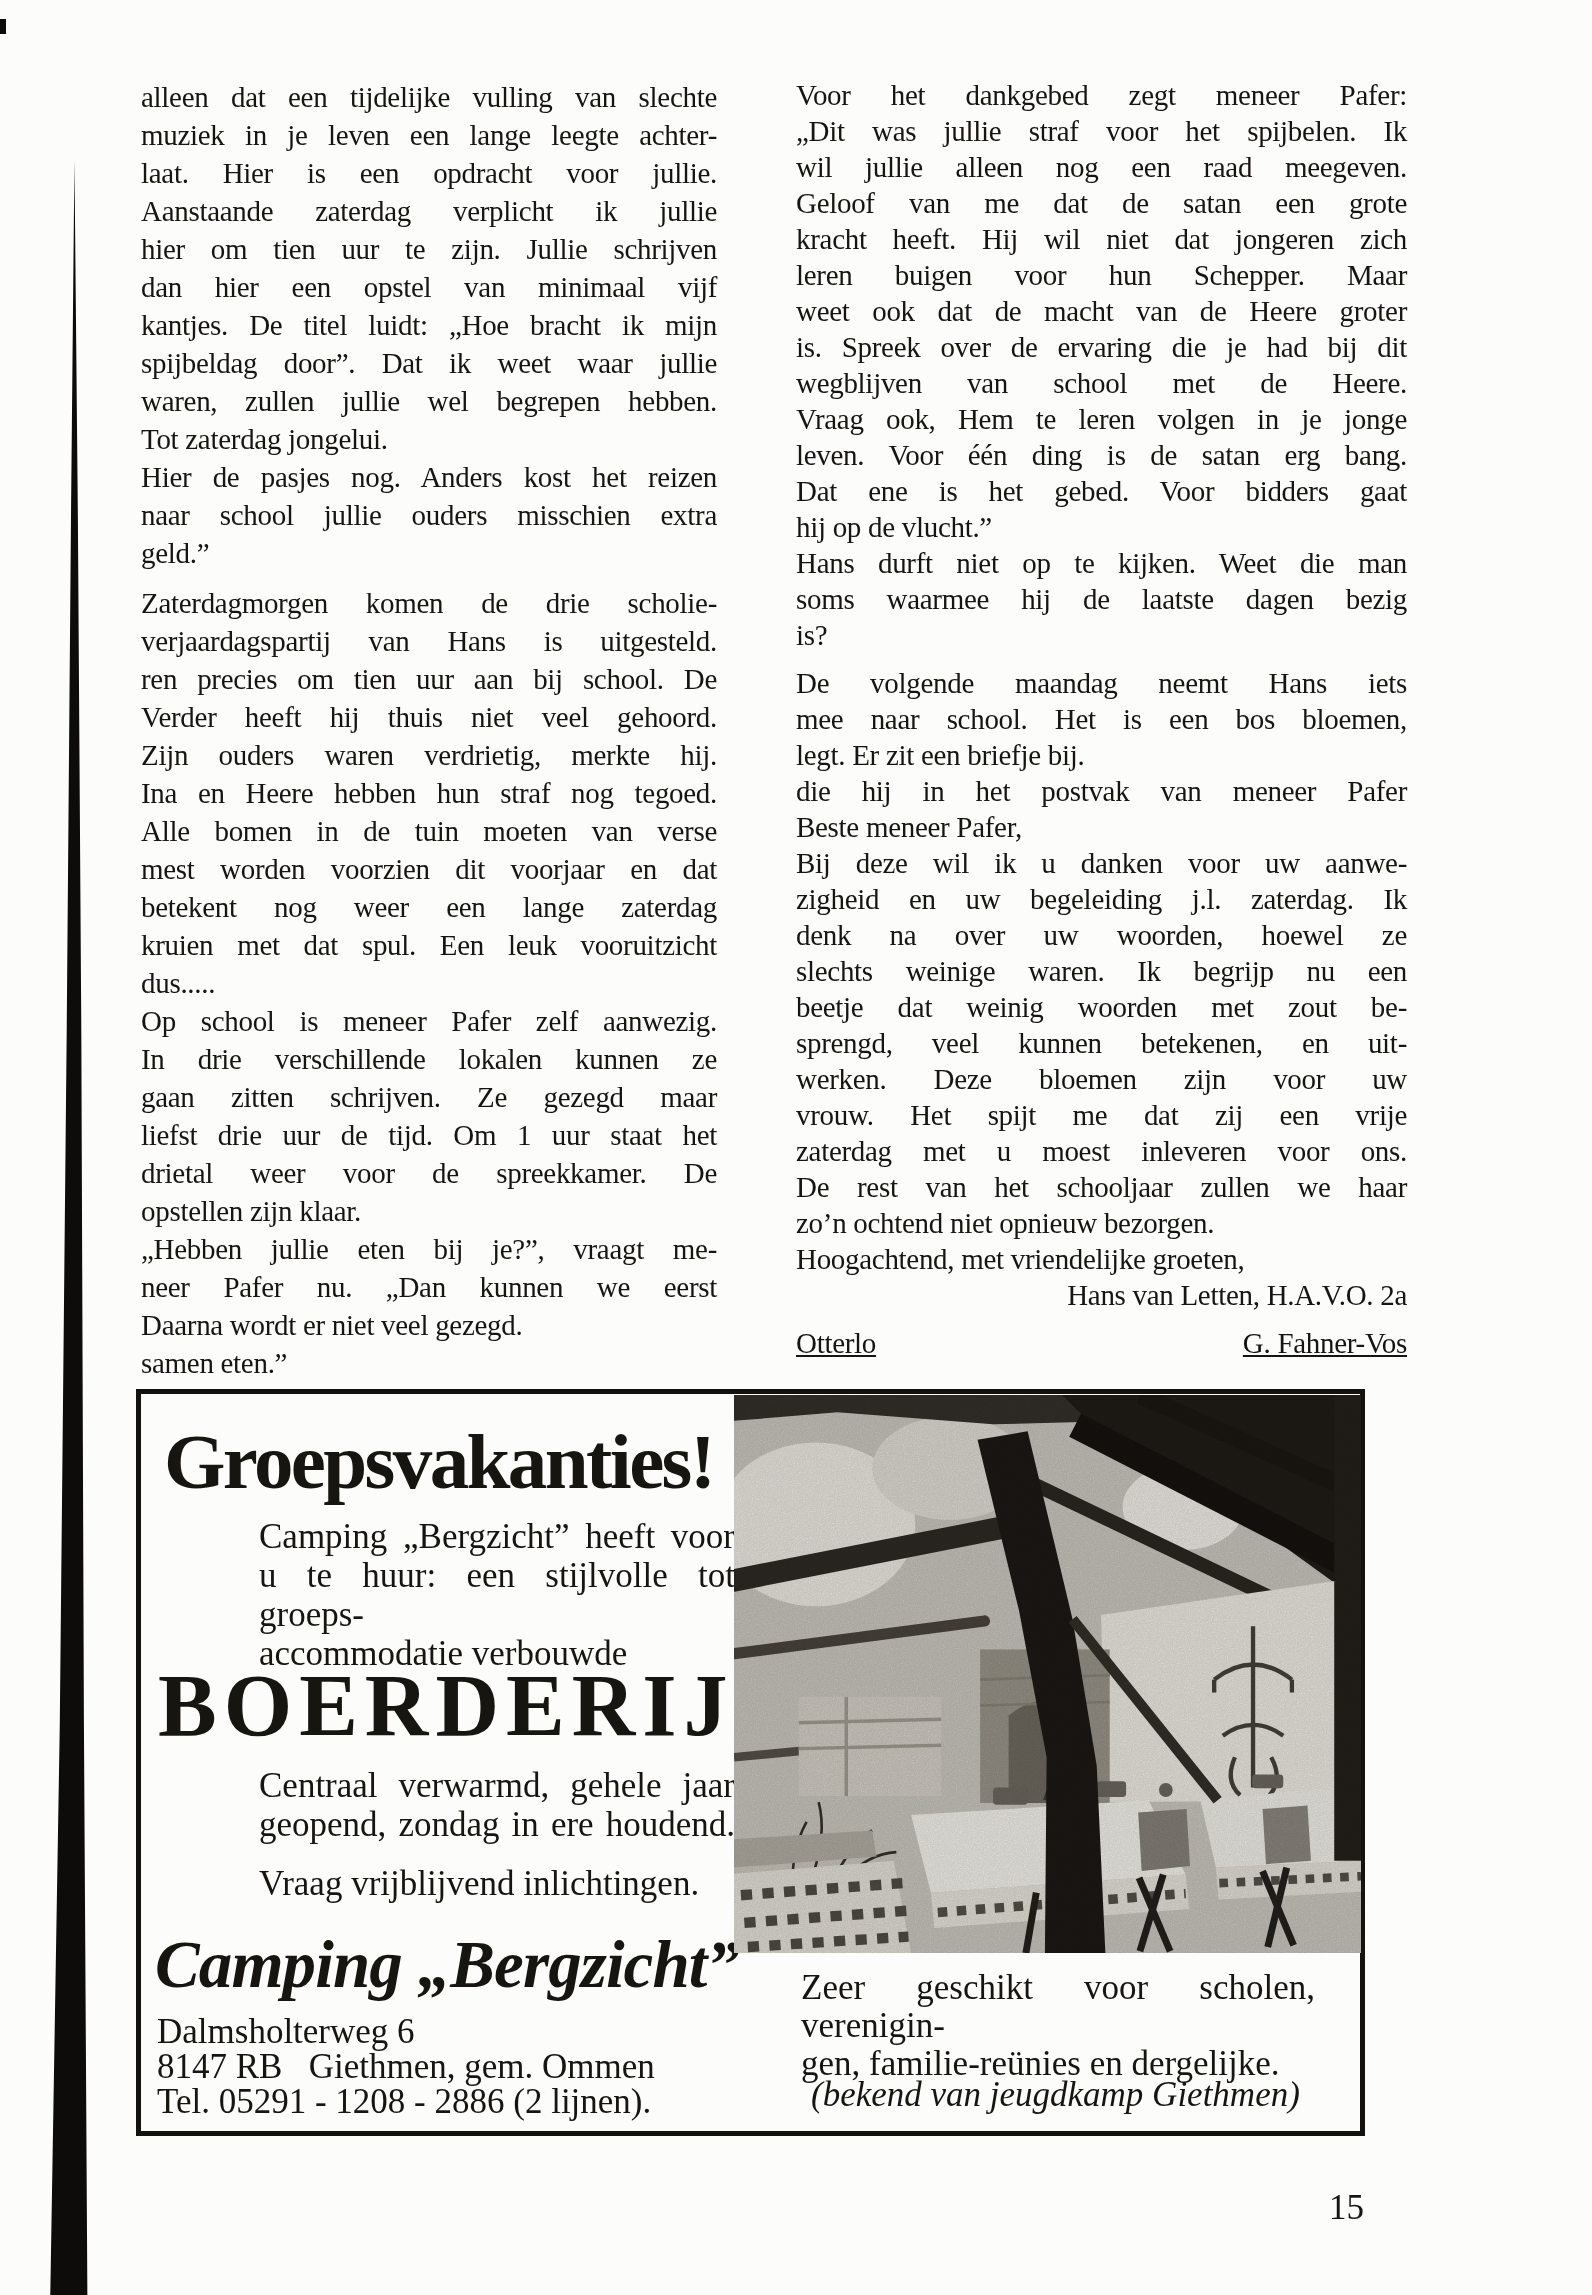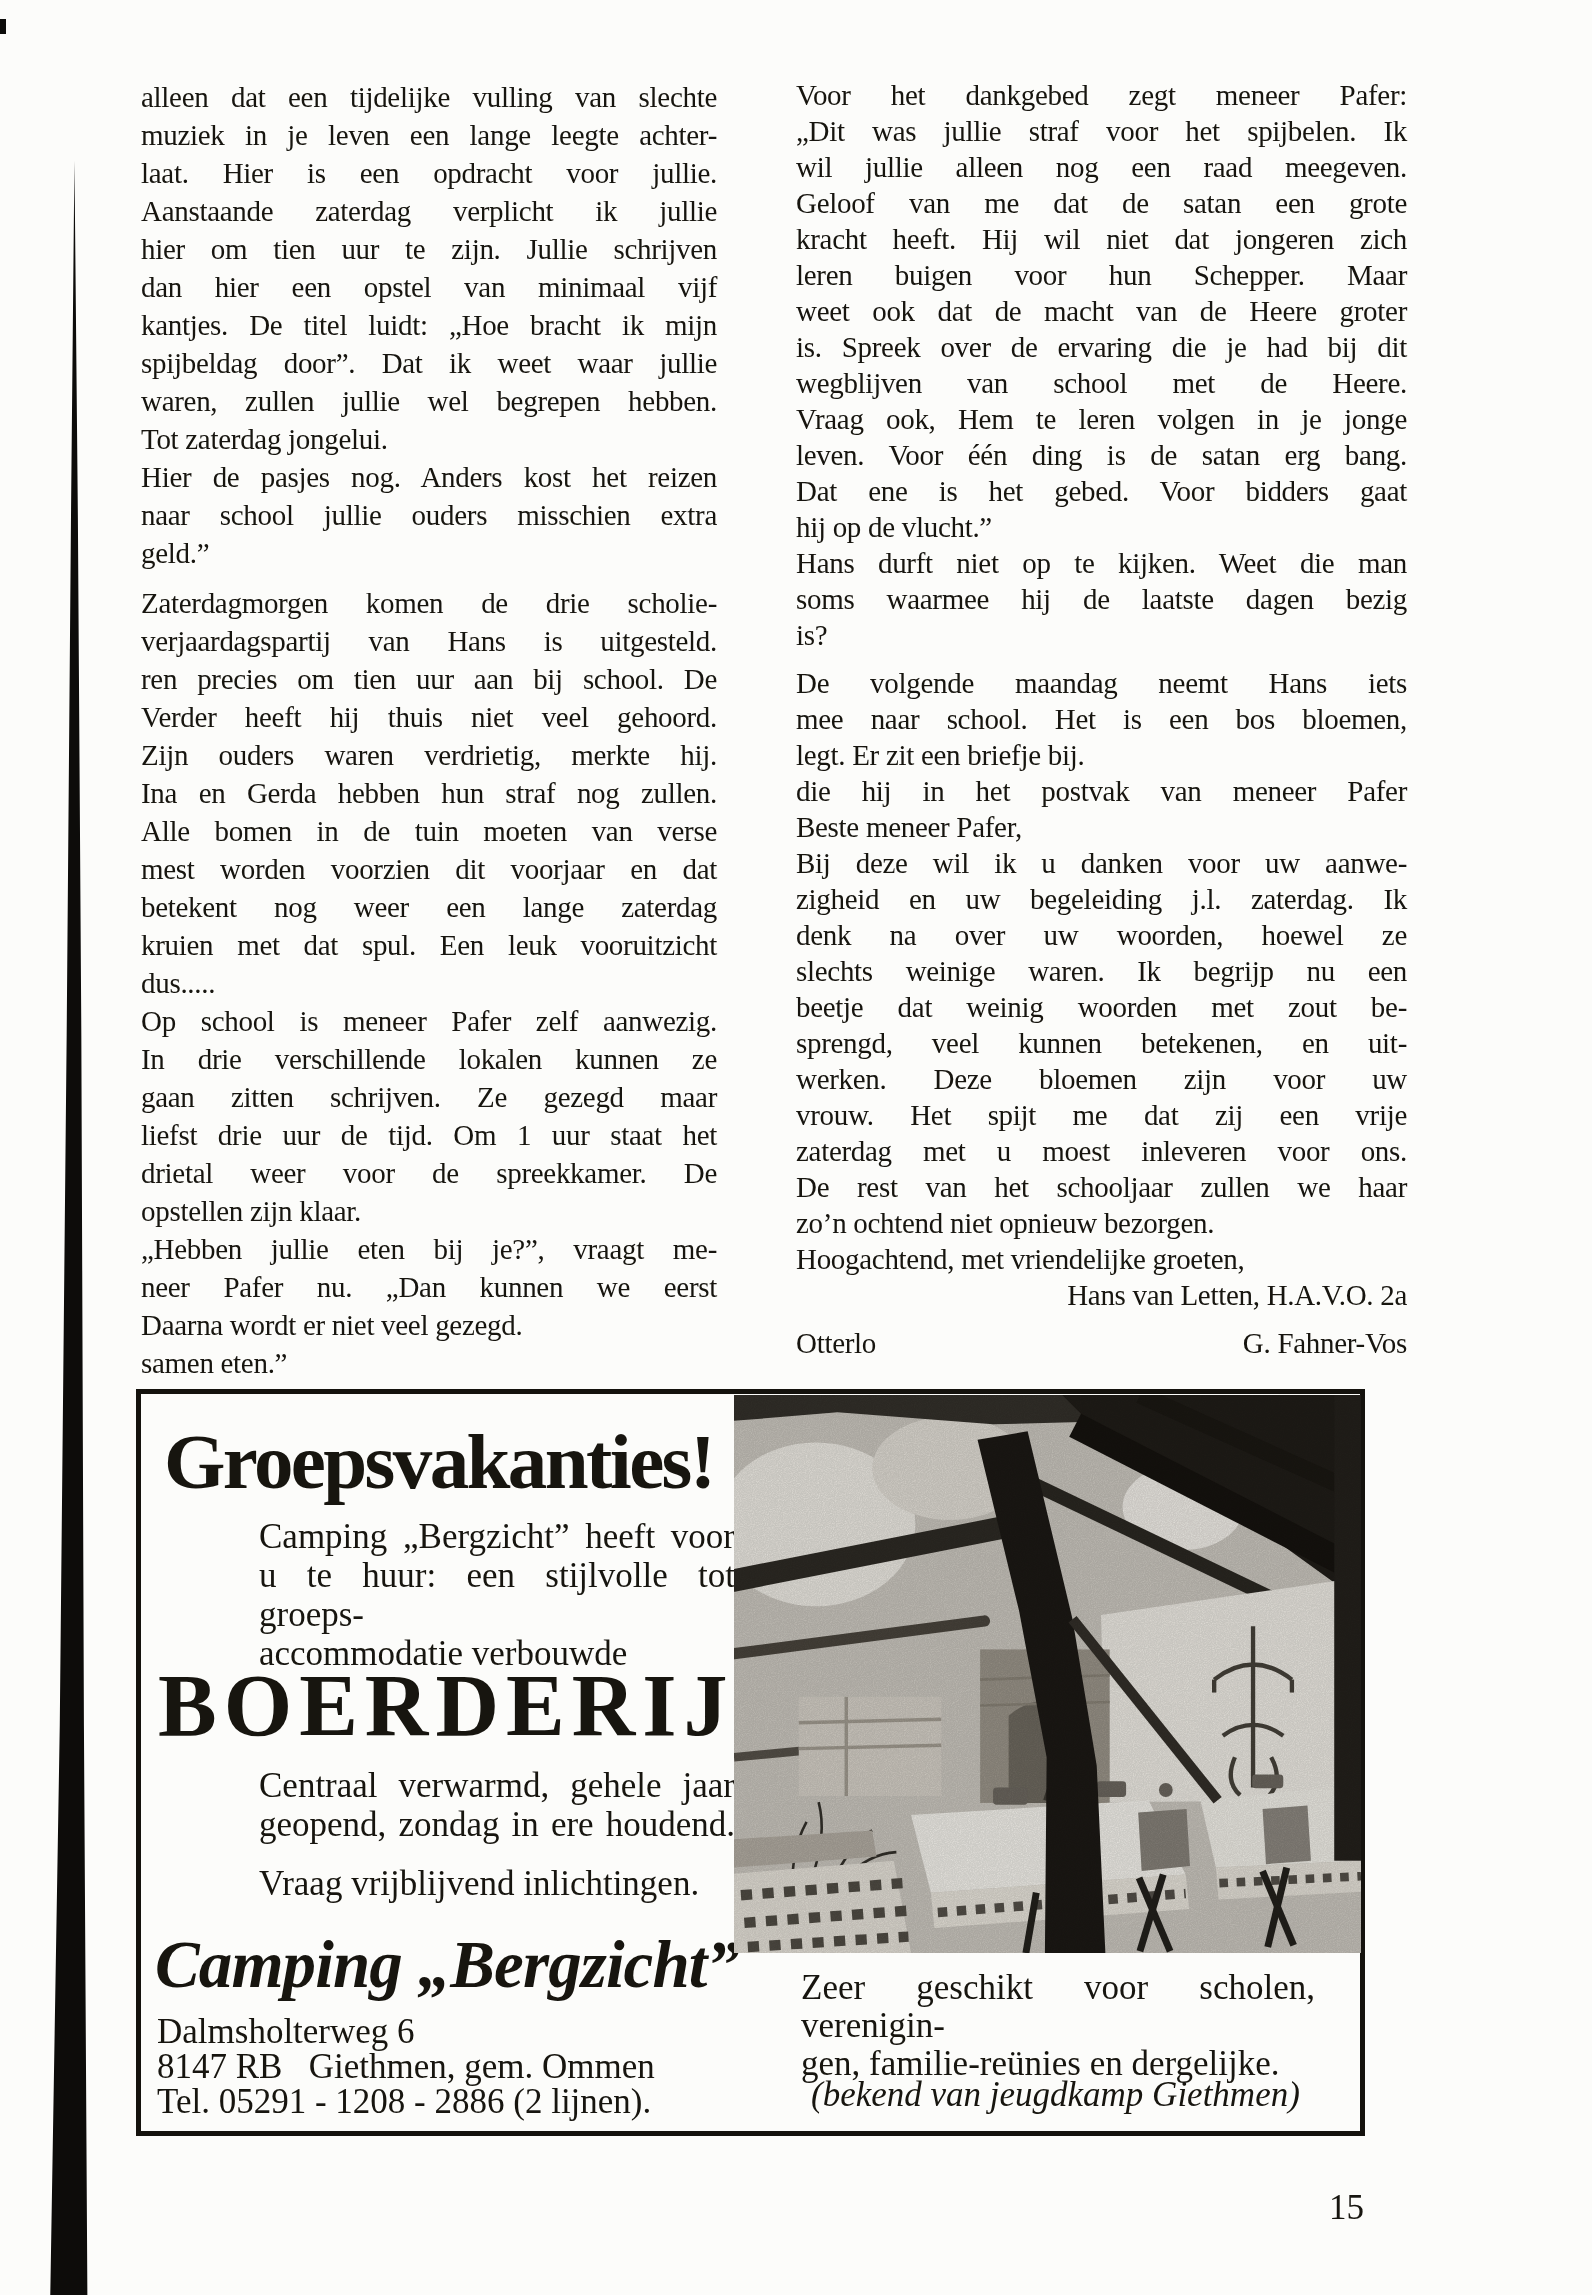--- a/index.html
+++ b/index.html
@@ -12,21 +12,21 @@
   }
   .abs{position:absolute;}
   
   .col{font-size:29px;letter-spacing:-0.3px;}
   #col-left{left:141px;top:78px;width:576px;line-height:38px;}
   #col-right{left:796px;top:77px;width:611px;line-height:36px;}
   .line{text-align:justify;text-align-last:justify;}
   .f-e{text-align-last:left;}
   .f-r{text-align:right;text-align-last:right;}
   .f-p{margin-top:12px;}
-  .sig-row{display:flex;justify-content:space-between;margin-top:12px;}
+  .sig-row{display:flex;justify-content:space-between;margin-top:12px;text-decoration:underline;}
   
   #gutter-svg{left:0;top:0;}
   #edge-mark{left:0;top:19px;width:6px;height:14.7px;background:#0d0c0a;}
   
   #ad-box{left:136px;top:1389px;width:1219px;height:737px;border:5.2px solid #14120d;background:#fcfcfa;}
   #ad-headline{left:164px;top:1422px;font-size:79px;font-weight:bold;letter-spacing:-2.6px;line-height:1;}
   #ad-intro{left:259px;top:1517px;width:476px;font-size:35px;line-height:39px;}
   #ad-property-title{left:158px;top:1662px;font-size:88px;font-weight:bold;letter-spacing:7px;line-height:1;}
   #ad-details{left:259px;top:1766px;width:476px;font-size:35px;line-height:39px;}
   #ad-cta{left:259px;top:1864px;width:476px;font-size:35px;}
@@ -60,21 +60,21 @@
     <div class="line">waren, zullen jullie wel begrepen hebben.</div>
     <div class="line f-e">Tot zaterdag jongelui.</div>
     <div class="line">Hier de pasjes nog. Anders kost het reizen</div>
     <div class="line">naar school jullie ouders misschien extra</div>
     <div class="line f-e">geld.”</div>
     <div class="line f-p">Zaterdagmorgen komen de drie scholie-</div>
     <div class="line">verjaardagspartij van Hans is uitgesteld.</div>
     <div class="line">ren precies om tien uur aan bij school. De</div>
     <div class="line">Verder heeft hij thuis niet veel gehoord.</div>
     <div class="line">Zijn ouders waren verdrietig, merkte hij.</div>
-    <div class="line">Ina en Gerda hebben hun straf nog zullen.</div>
+    <div class="line">Ina en Heere hebben hun straf nog tegoed.</div>
     <div class="line">Alle bomen in de tuin moeten van verse</div>
     <div class="line">mest worden voorzien dit voorjaar en dat</div>
     <div class="line">betekent nog weer een lange zaterdag</div>
     <div class="line">kruien met dat spul. Een leuk vooruitzicht</div>
     <div class="line f-e">dus.....</div>
     <div class="line">Op school is meneer Pafer zelf aanwezig.</div>
     <div class="line">In drie verschillende lokalen kunnen ze</div>
     <div class="line">gaan zitten schrijven. Ze gezegd maar</div>
     <div class="line">liefst drie uur de tijd. Om 1 uur staat het</div>
     <div class="line">drietal weer voor de spreekkamer. De</div>

